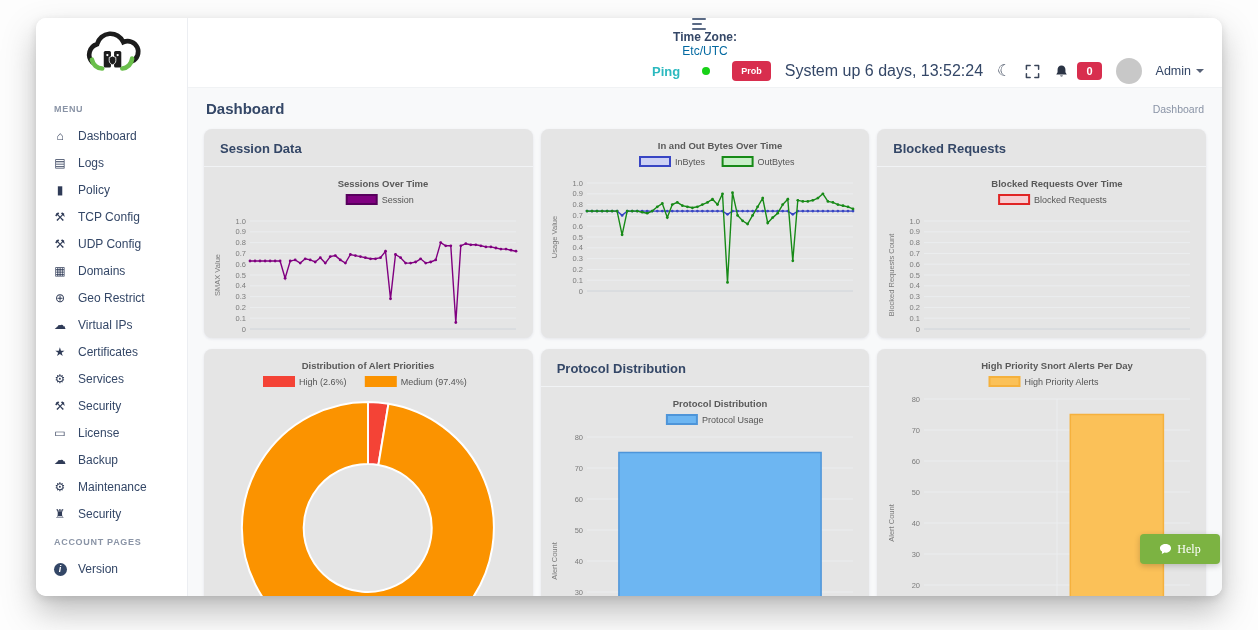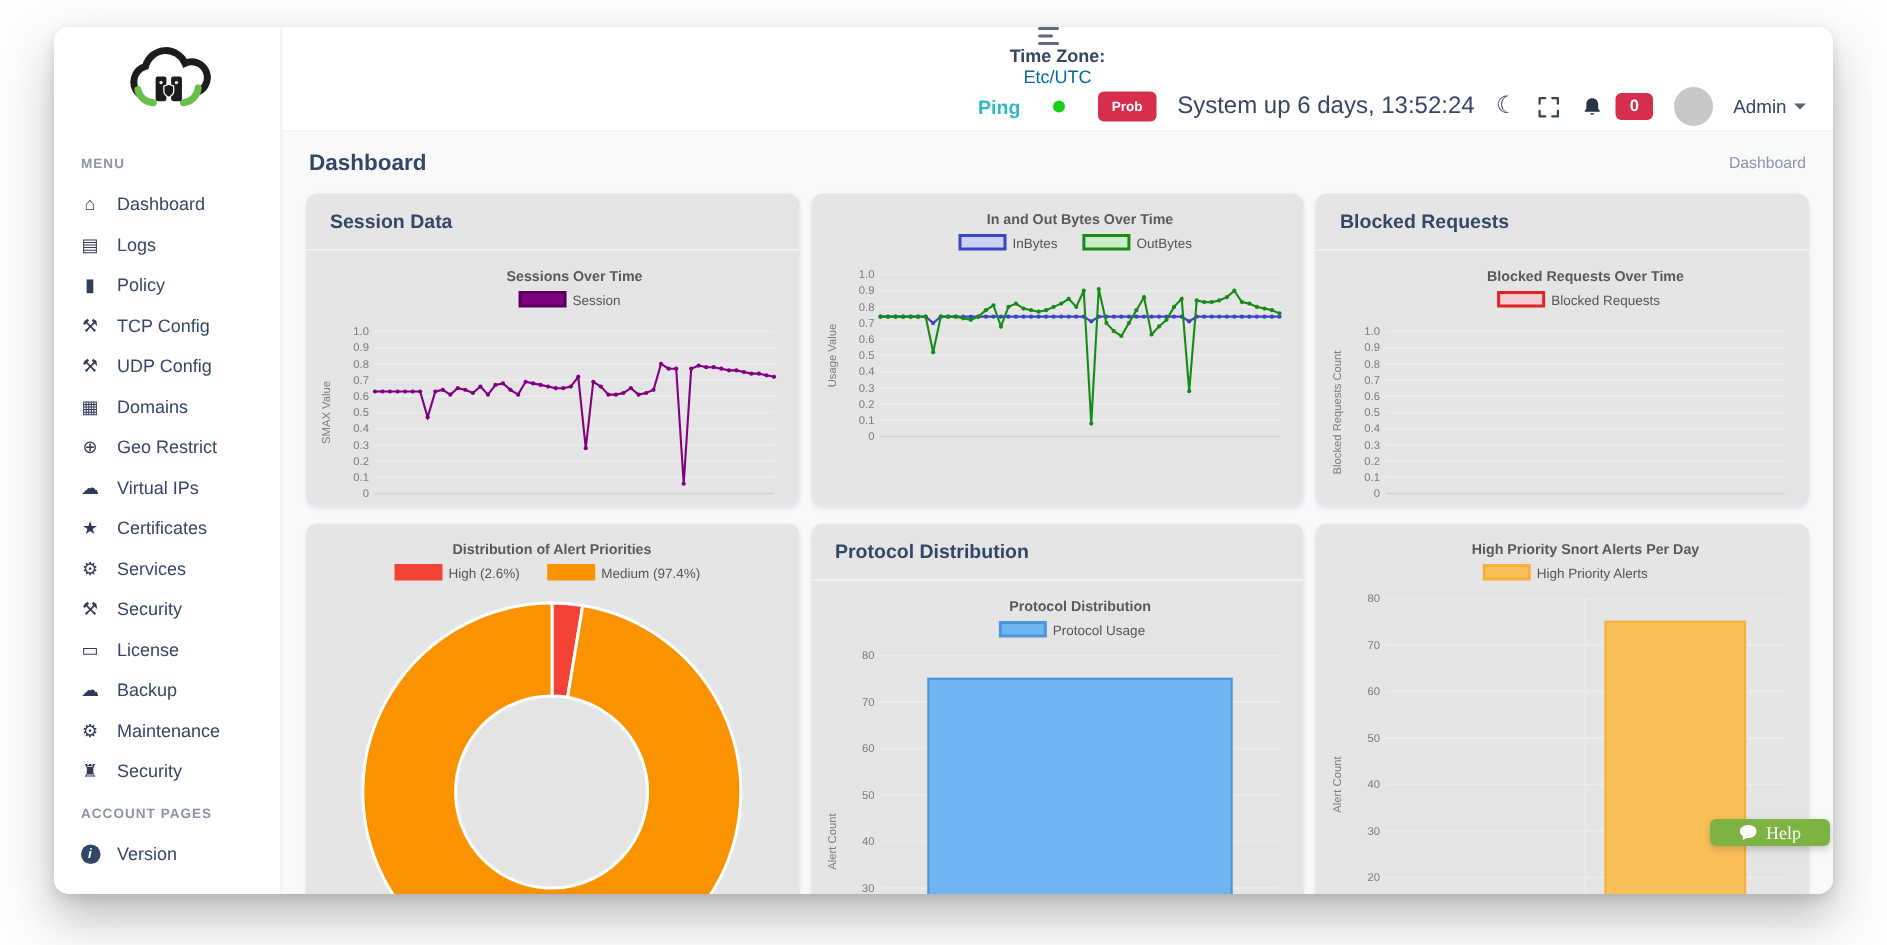--- a/index.html
+++ b/index.html
@@ -42,21 +42,21 @@
   .breadcrumb { font-size:10.5px; color:#8a94a6; cursor:pointer; }
   .cards-row { display:flex; gap:8px; margin-bottom:11px; }
   .card { flex:1; background:#e5e5e5; border-radius:8px; box-shadow:0 1px 3px rgba(50,50,93,.1); overflow:hidden; }
   .row1 .card { height:209px; }
   .row2 .card { height:430px; }
   .card-header { padding:10px 16px 9px; border-bottom:1px solid #f1f3f5; }
   .card-title { font-size:13px; font-weight:bold; color:#344767; }
   .chart-slot { display:flex; justify-content:center; padding-top:4px; }
   svg { font-family:"Liberation Sans",sans-serif; }
   
-  .help-btn { position:absolute; right:2px; bottom:32px; width:80px; height:18px; background:#7cb342; border:none;
+  .help-btn { position:absolute; right:2px; bottom:32px; width:80px; height:30px; background:#7cb342; border:none;
               border-radius:4px; color:#fff; font-size:12px; display:flex; align-items:center; justify-content:center;
               gap:5px; cursor:pointer; box-shadow:0 2px 6px rgba(0,0,0,.2); font-family:"Liberation Serif",serif; }
 </style>
 </head>
 <body>
 
 <div class="page">
 
   <aside class="sidebar">
     <div class="logo-wrap">

